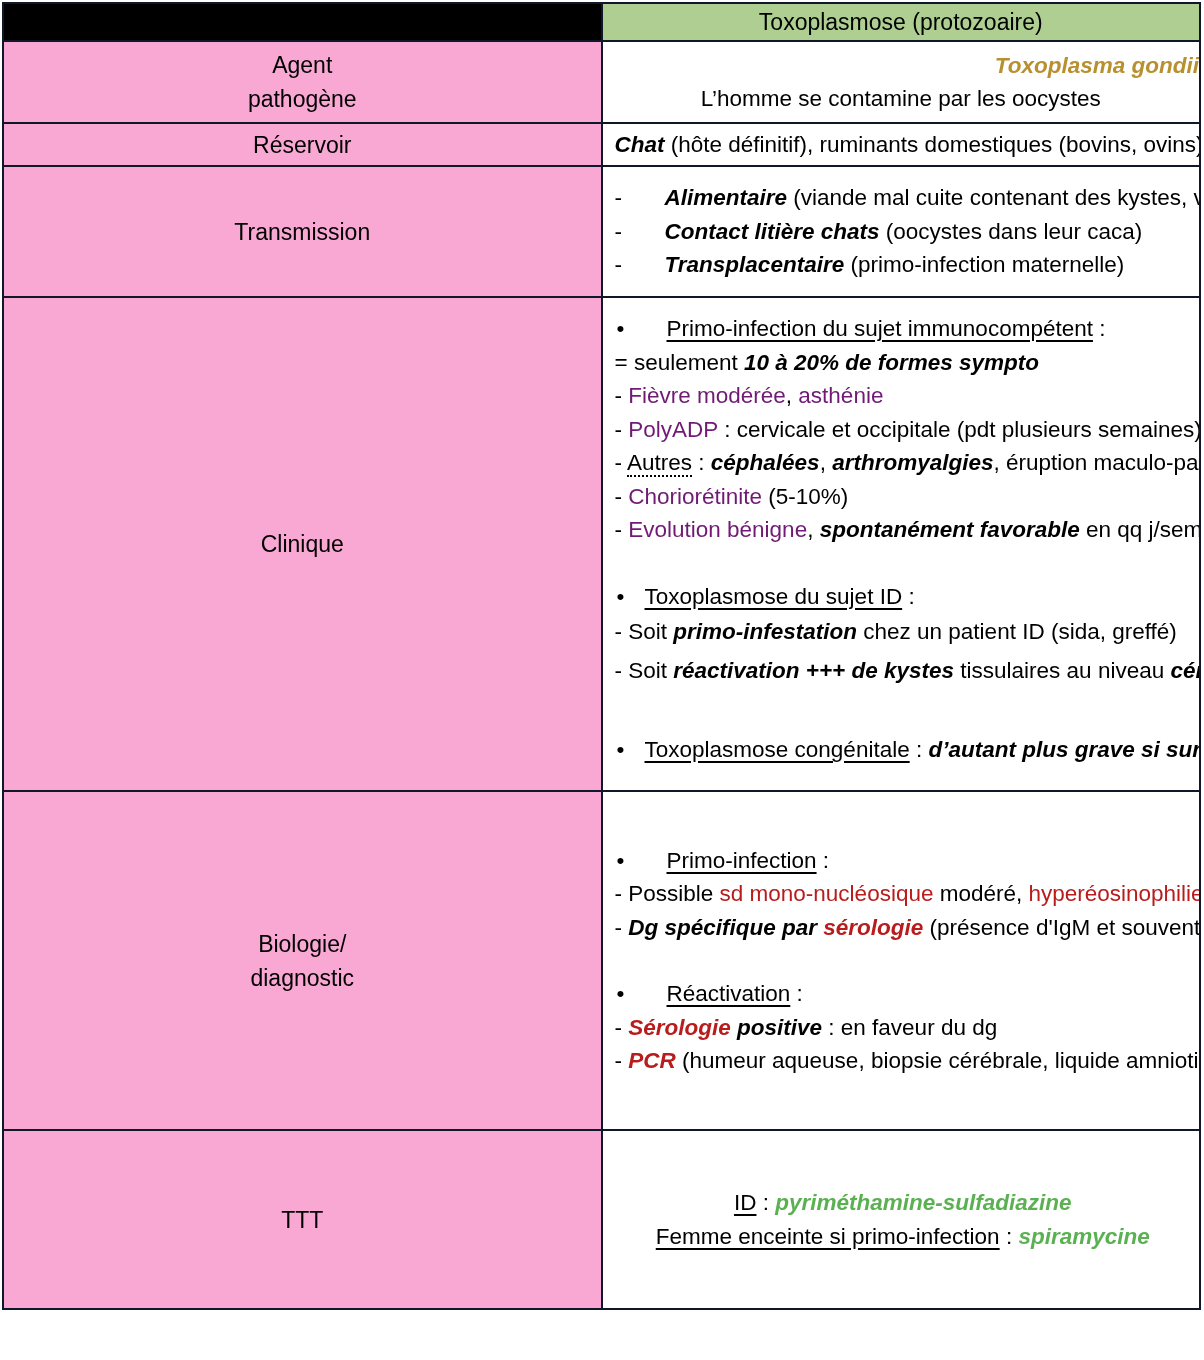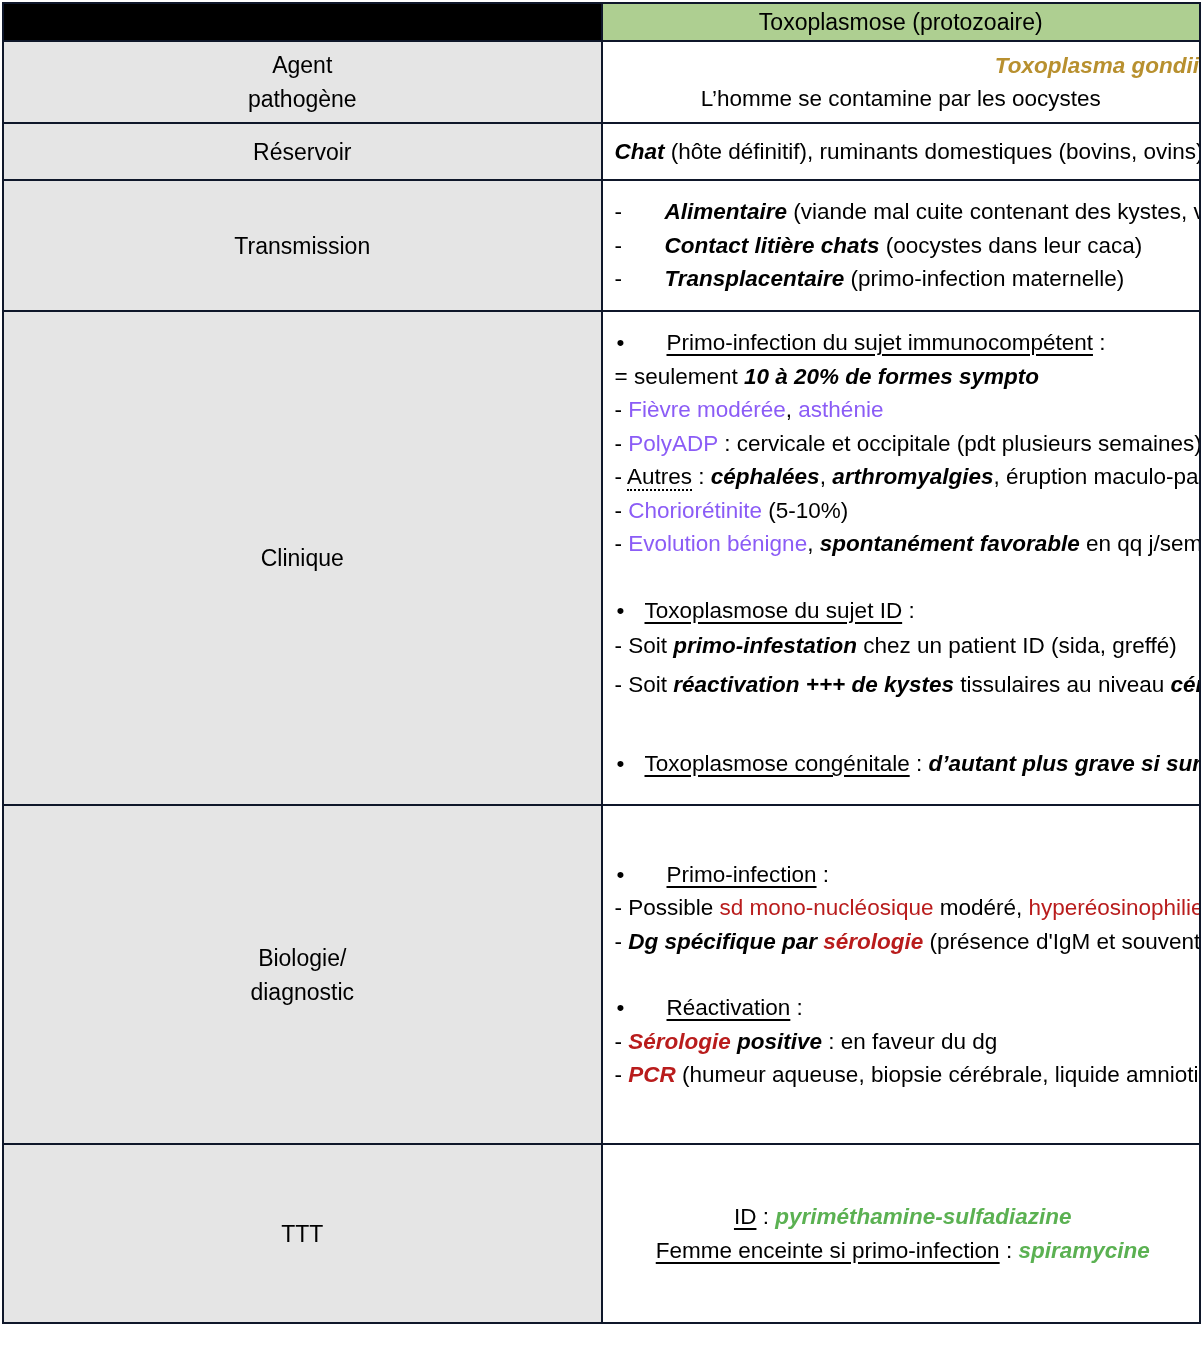--- a/index.html
+++ b/index.html
@@ -1,26 +1,26 @@
 <!DOCTYPE html>
 <html><head>
 <meta charset="utf-8">
 <style>
   html, body { margin:0; padding:0; background:#ffffff; }
   body { width:1204px; height:1360px; overflow:hidden; font-family:"Liberation Sans", sans-serif; color:#000; }
   table { border-collapse:collapse; position:absolute; left:2px; top:2px; width:1199px; table-layout:fixed; }
   td { border:2px solid #0f172a; vertical-align:middle; padding:0; }
-  td.lbl { width:186px; background:#e5e5e5; text-align:center; font-size:23px; line-height:34px; }
+  td.lbl { width:186px; background:#f9a8d4; text-align:center; font-size:23px; line-height:34px; }
   td.hdr-black { background:#000; height:36px; }
   td.hdr { background:#aecf91; text-align:center; font-size:23px; height:36px; }
   td.content { font-size:22.5px; line-height:33.5px; padding-left:12px; white-space:nowrap; overflow:hidden; }
   .b { font-weight:bold;font-style:italic; }
   .u { text-decoration:underline; text-underline-offset:4px; }
   .dotu { border-bottom:2px dotted #000; }
-  .red { color:#8b5cf6; }
+  .red { color:#701a75; }
   .blue { color:#b91c1c; }
   .green { color:#5bb152; }
   .gold { color:#b8902f; font-weight:bold; font-style:italic;text-align:right; }
   .center { text-align:center; }
   .dash { display:inline-block; width:50px; }
   .bullet { display:inline-block; width:50px; padding-left:2px; }
   .bullet2 { display:inline-block; width:28px; padding-left:2px; }
   .gap { height:33px; }
 </style>
 </head>
@@ -37,21 +37,21 @@
     <td class="lbl">
       <div>Agent</div>
       <div>pathogène</div>
     </td>
     <td class="content center" style="padding-left:0;">
       <div class="gold">Toxoplasma gondii</div>
       <div>L’homme se contamine par les oocystes</div>
     </td>
   </tr>
 
-  <tr style="height:57px;">
+  <tr style="height:43px;">
     <td class="lbl">Réservoir</td>
     <td class="content">
       <span class="b">Chat</span><span> (hôte définitif), ruminants domestiques (bovins, ovins), porcins</span>
     </td>
   </tr>
 
   <tr style="height:131px;">
     <td class="lbl">Transmission</td>
     <td class="content">
       <div><span class="dash">-</span><span class="b">Alimentaire</span><span> (viande mal cuite contenant des kystes, végétaux souillés)</span></div>

